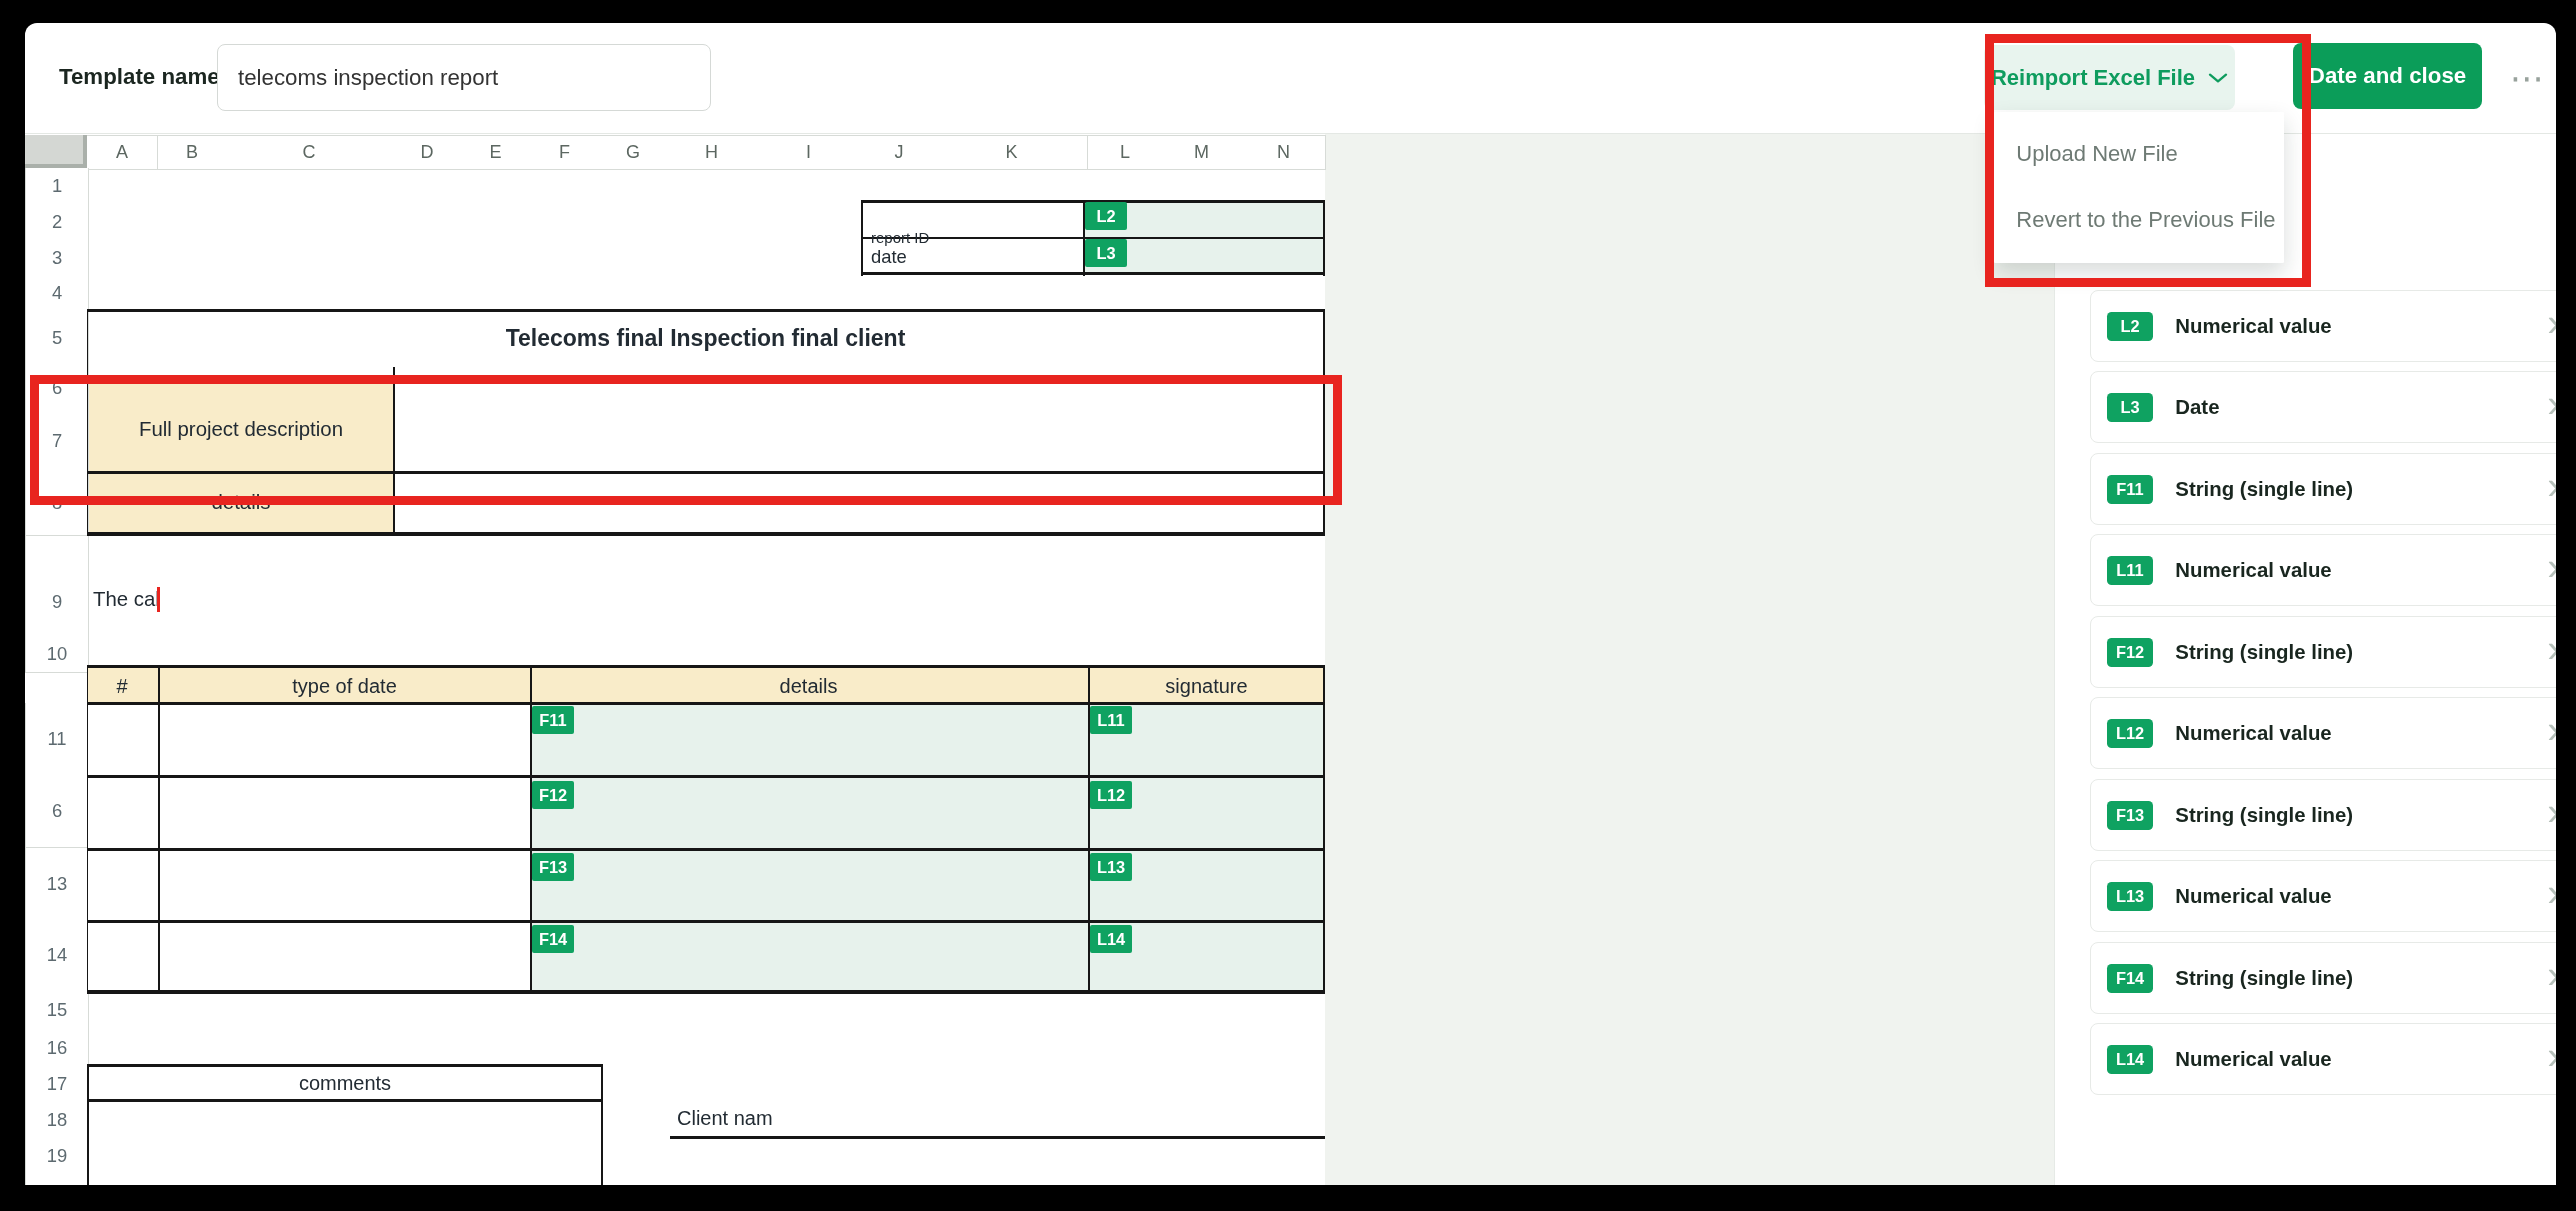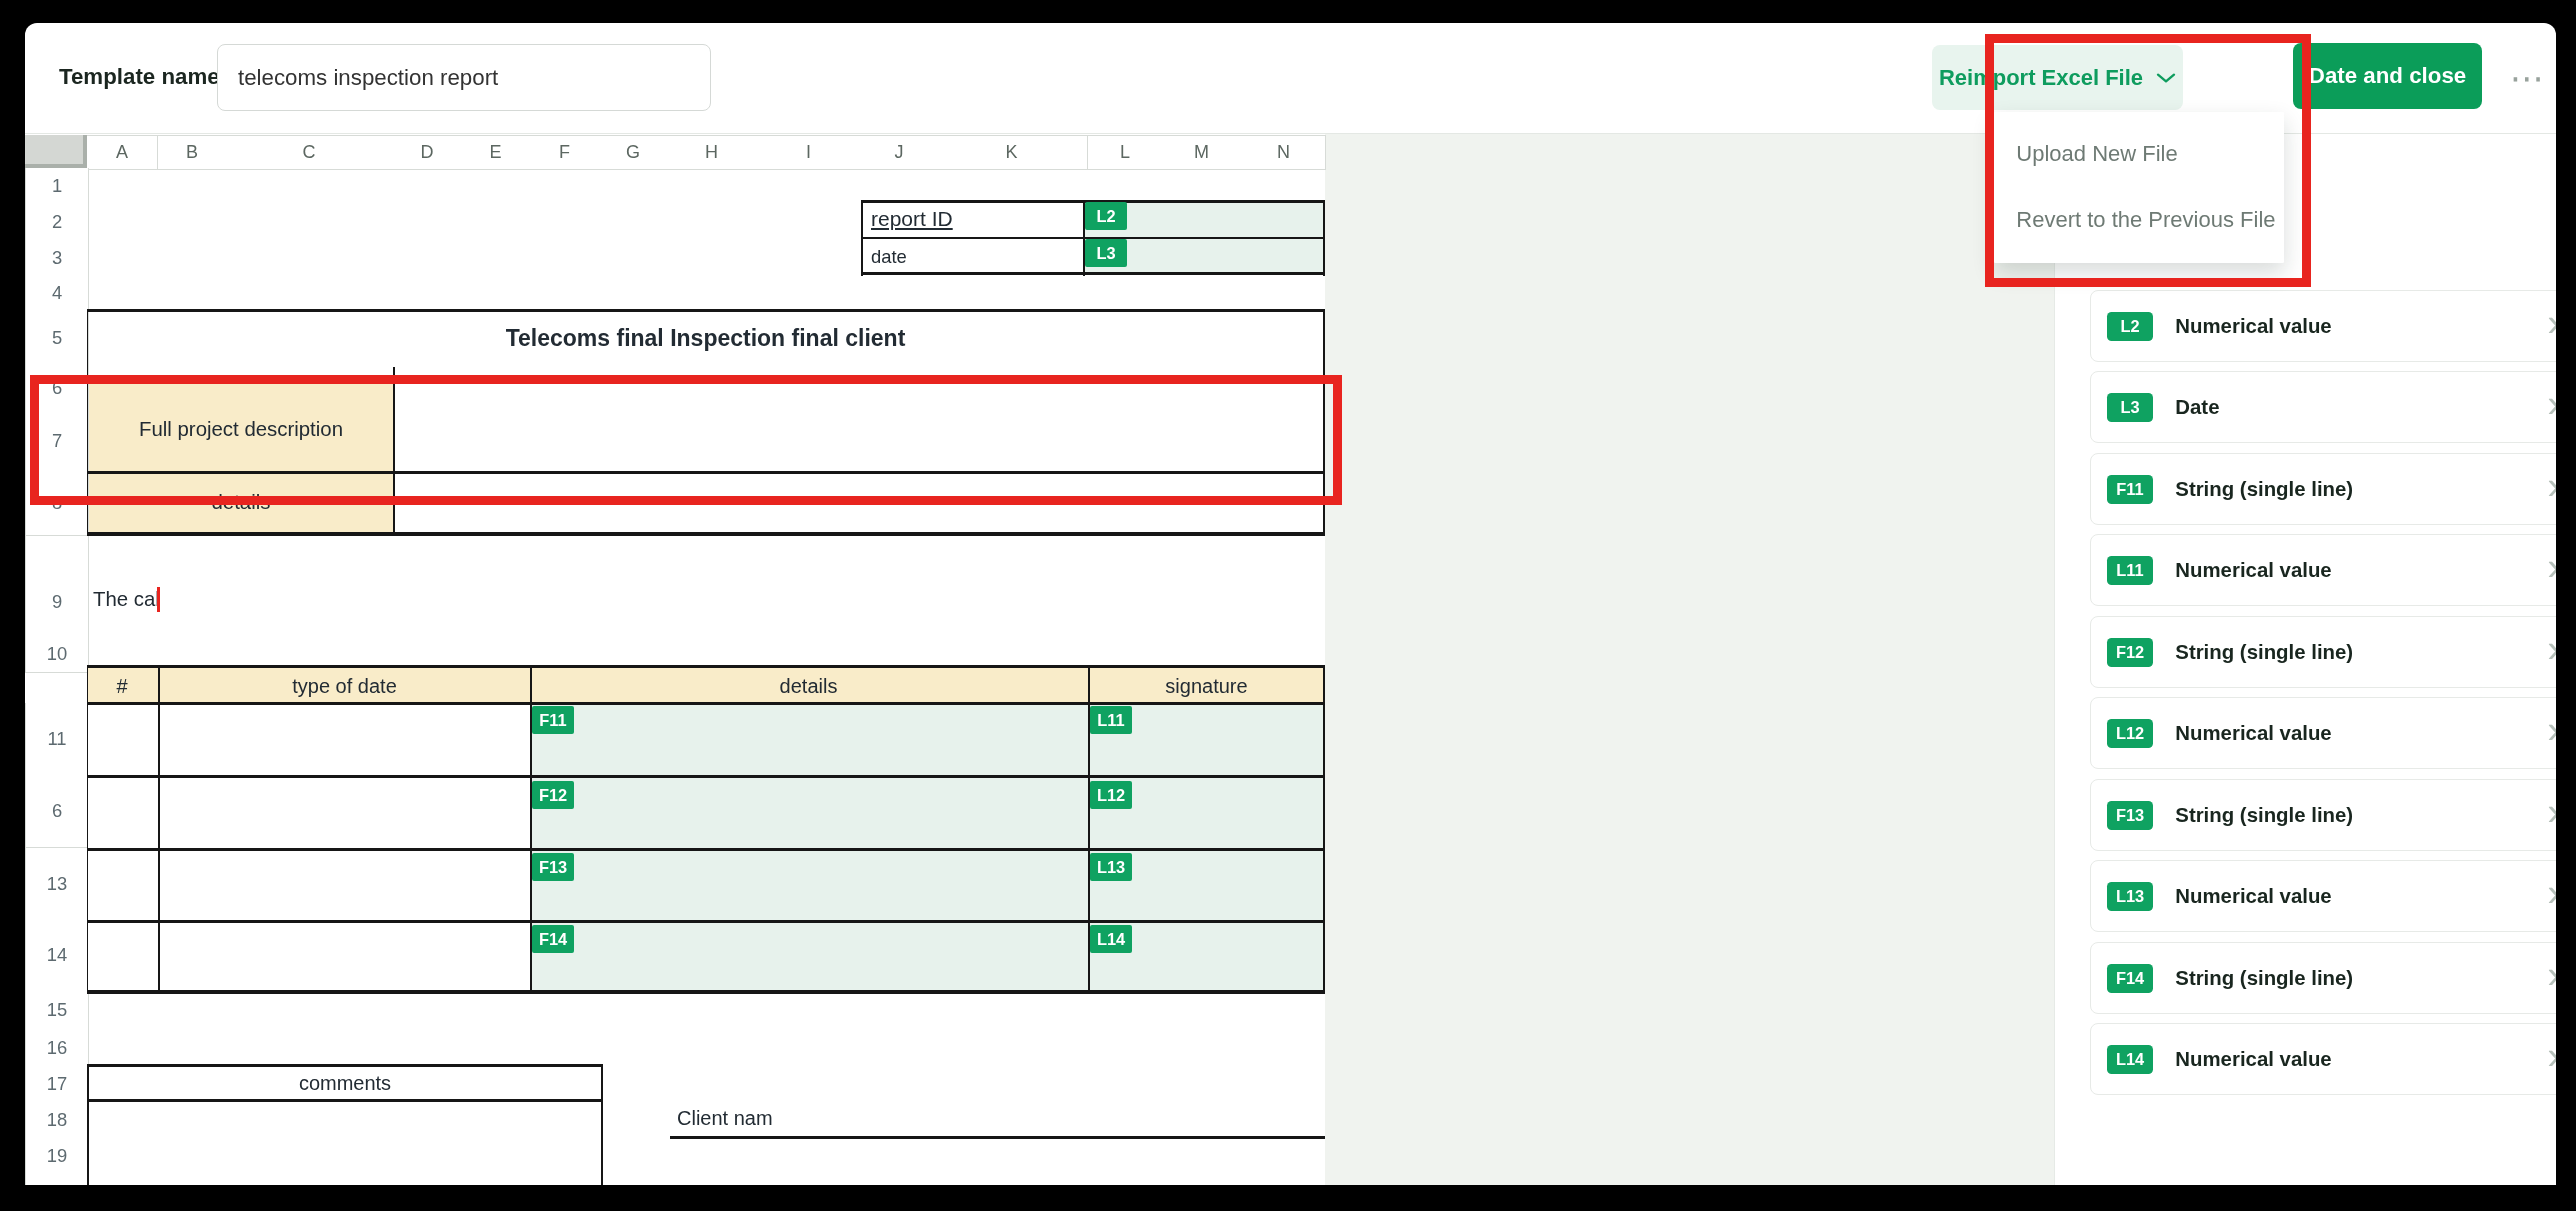--- a/index.html
+++ b/index.html
@@ -13,21 +13,21 @@
   #app-bg{left:25px;top:23px;width:2531px;height:1162px;background:#fff;border-radius:12px 12px 0 0;z-index:1;}
   #content-bg{left:25px;top:134px;width:2531px;height:1051px;background:#f0f3ef;z-index:2;}
   #hdr-divider{left:25px;top:133px;width:2531px;height:1.3px;background:#e4e8e4;z-index:3;}
   #sheet-bg{left:25px;top:134px;width:1300px;height:1051px;background:#fff;z-index:3;}
   #panel-bg{left:2054px;top:134px;width:503px;height:1051px;background:#fff;border-left:0.7px solid #e6eae6;z-index:3;}
   
   .topbar-el{z-index:10;}
   #template-label{left:59px;top:64px;font-size:22.3px;font-weight:bold;color:#1b2620;line-height:26px;}
   #template-input{left:217px;top:44px;width:494px;height:67px;border:1.3px solid #d5d9d6;border-radius:8px;
     font-size:22.3px;color:#333;padding:0 20px;display:flex;align-items:center;background:#fff;font-family:"Liberation Sans",sans-serif;}
-  #reimport-btn{left:1932px;top:45px;width:251px;height:65px;background:#e8f4ee;border-radius:8px;
+  #reimport-btn{left:1984px;top:45px;width:251px;height:65px;background:#e8f4ee;border-radius:8px;
     display:flex;align-items:center;justify-content:center;gap:13px;cursor:pointer;}
   #reimport-btn .lbl{font-size:22px;font-weight:bold;color:#0e9c5e;}
   #save-btn{left:2293px;top:43px;width:189px;height:66px;background:#0b9d59;border-radius:8px;
     display:flex;align-items:center;justify-content:center;}
   #save-btn .lbl{font-size:22.3px;font-weight:bold;color:#fff;}
   #more-btn{left:2505px;top:58px;width:46px;height:39px;color:#98a29c;font-size:34px;letter-spacing:2.6px;
     display:flex;align-items:center;justify-content:center;}
   
   #dropdown{left:1994px;top:112px;width:290px;height:151px;background:#fff;z-index:30;
     box-shadow:0 9.2px 22.3px rgba(20,35,28,.16);border-radius:1.3px;}
@@ -139,21 +139,21 @@
 <div id="sheet-content">
 
   <div class="fill-mint" style="left:862px;top:202px;width:461px;height:71px;"></div>
   <div class="abs" style="left:862px;top:202px;width:221px;height:71px;background:#fff;z-index:6;"></div>
   <div class="blk" style="left:861px;top:200px;width:464px;height:3.3px;"></div>
   <div class="blk" style="left:861px;top:237px;width:464px;height:2px;"></div>
   <div class="blk" style="left:861px;top:272px;width:464px;height:3.3px;"></div>
   <div class="blk" style="left:861px;top:200px;width:2px;height:76px;"></div>
   <div class="blk" style="left:1323px;top:200px;width:2px;height:76px;"></div>
   <div class="blk" style="left:1083px;top:200px;width:2px;height:76px;"></div>
-  <div class="sheet-text" style="left:871px;top:204px;width:197px;height:30px;font-size:21px;text-decoration:underline;">report ID</div>
+  <div class="sheet-text" style="left:871px;top:222px;width:197px;height:30px;font-size:15px;">report ID</div>
   <div class="sheet-text" style="left:871px;top:242px;width:197px;height:30px;font-size:18.4px;">date</div>
   <div class="cell-badge" style="left:1085px;top:202px;">L2</div>
   <div class="cell-badge" style="left:1085px;top:239px;">L3</div>
 
   <div class="blk" style="left:87px;top:309px;width:1237px;height:3.3px;"></div>
   <div class="blk" style="left:87px;top:309px;width:1.3px;height:227px;"></div>
   <div class="blk" style="left:1323px;top:309px;width:2px;height:227px;"></div>
   <div class="sheet-text center" style="left:87px;top:310px;width:1237px;height:57px;font-size:23px;font-weight:bold;">Telecoms final Inspection final client</div>
   <div class="fill-yellow" style="left:89px;top:375px;width:304px;height:97px;"></div>
   <div class="fill-yellow" style="left:89px;top:474px;width:304px;height:58px;"></div>

